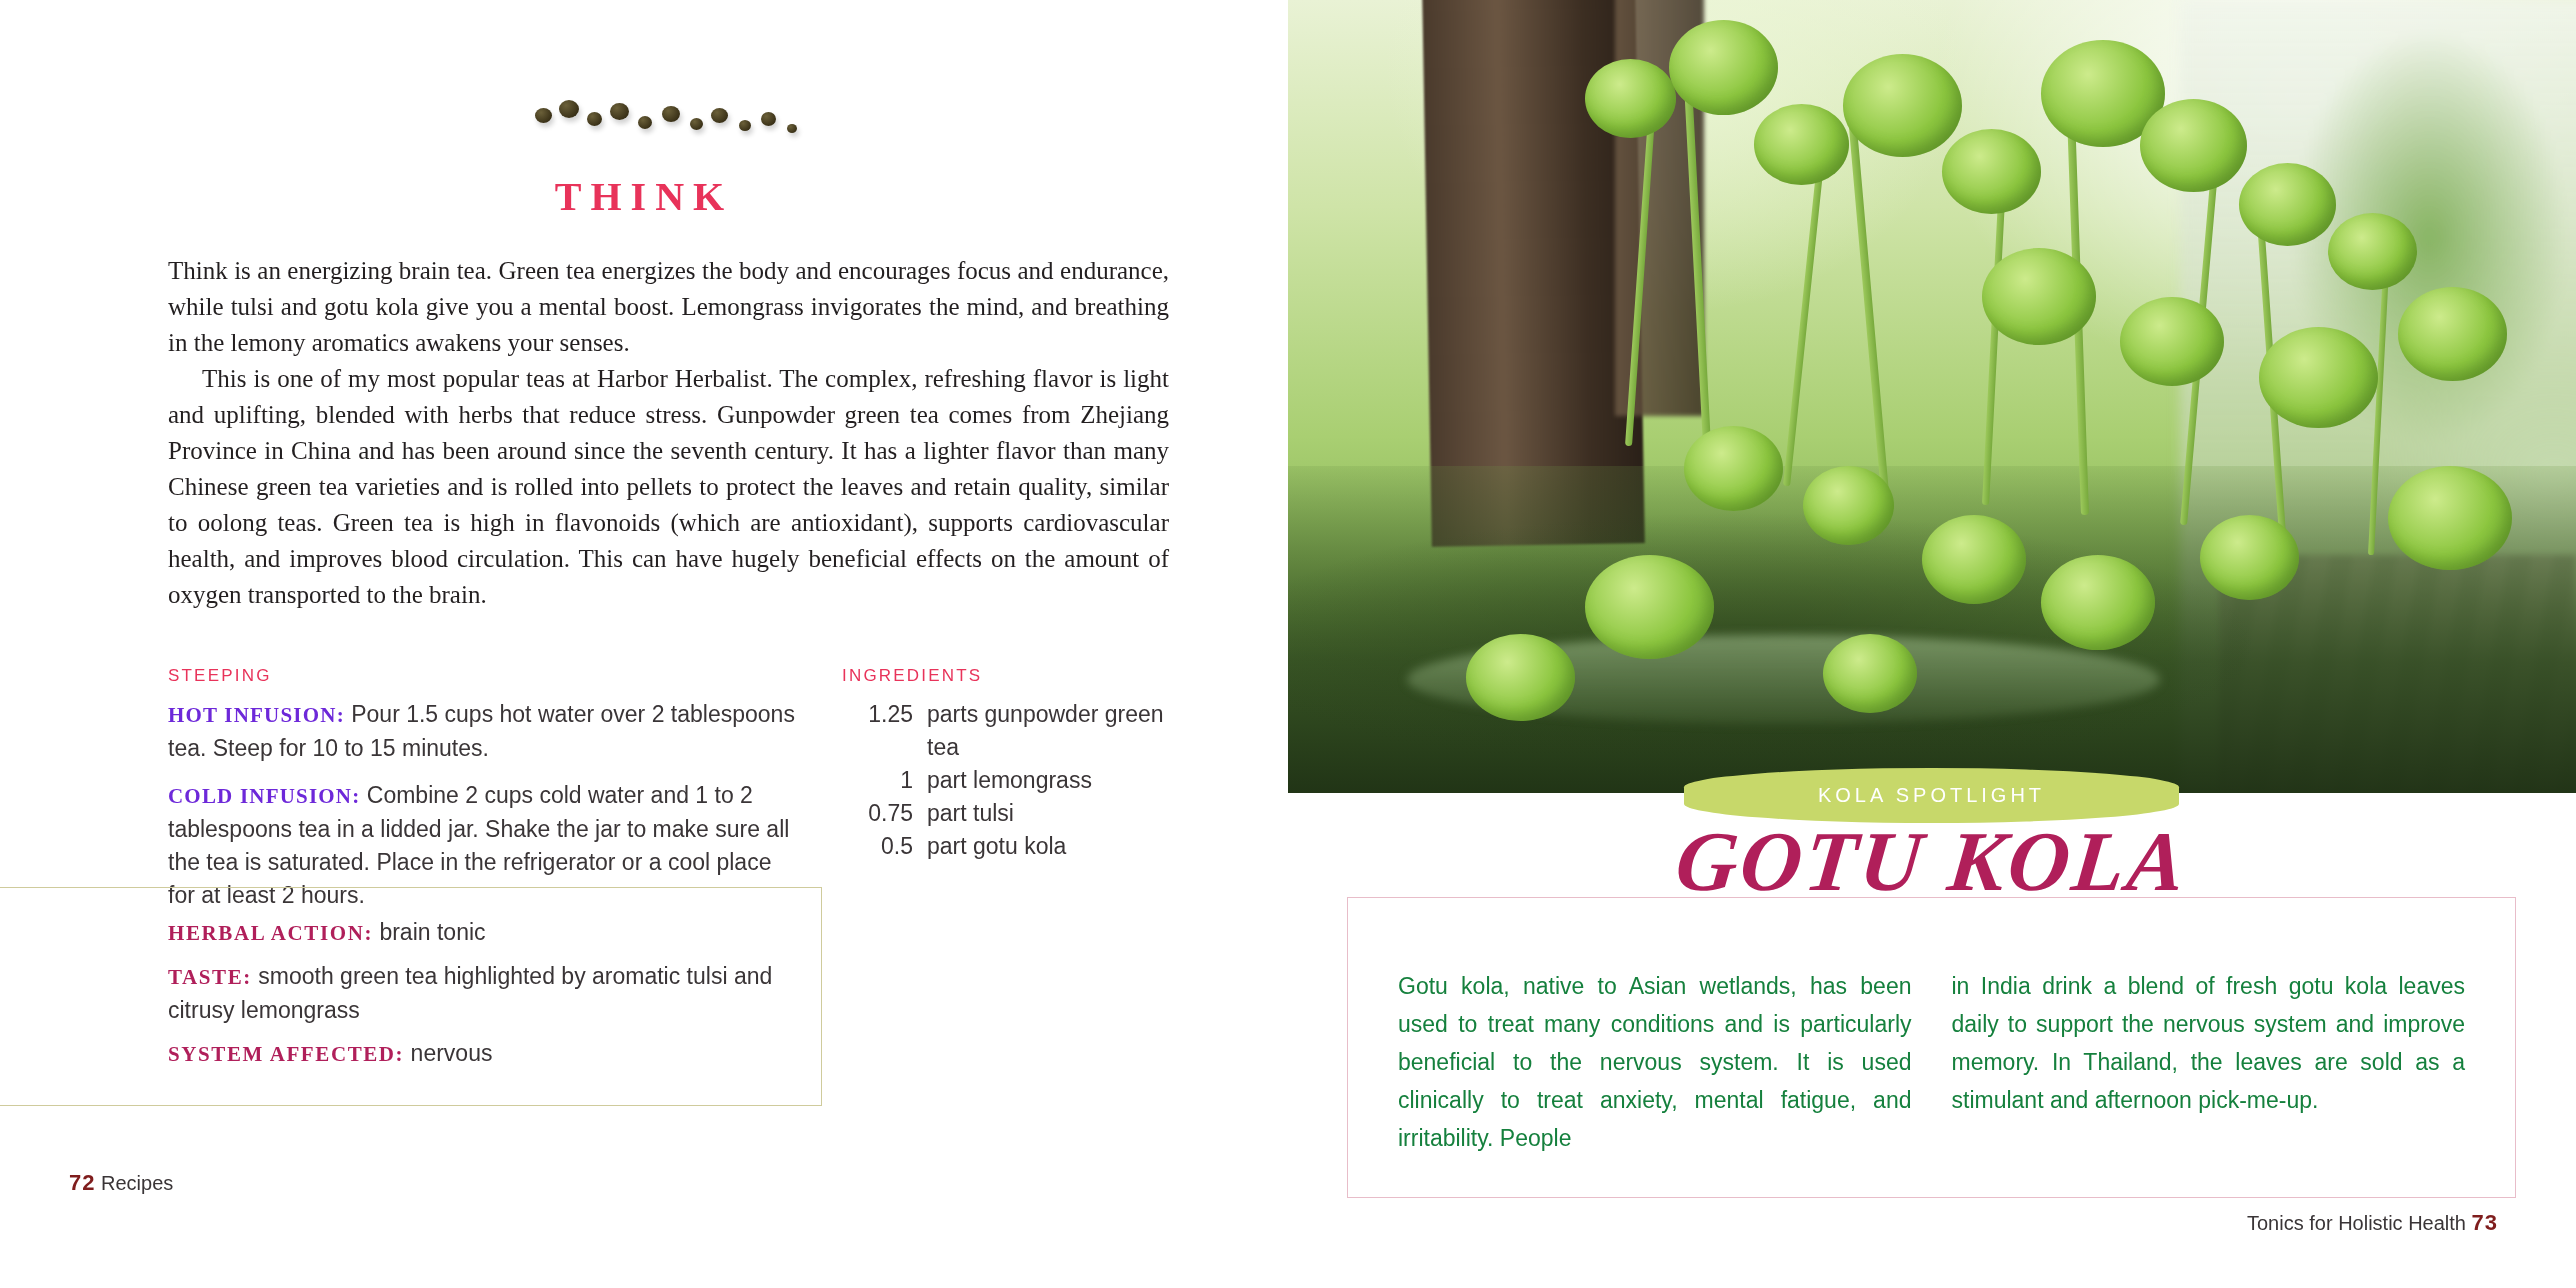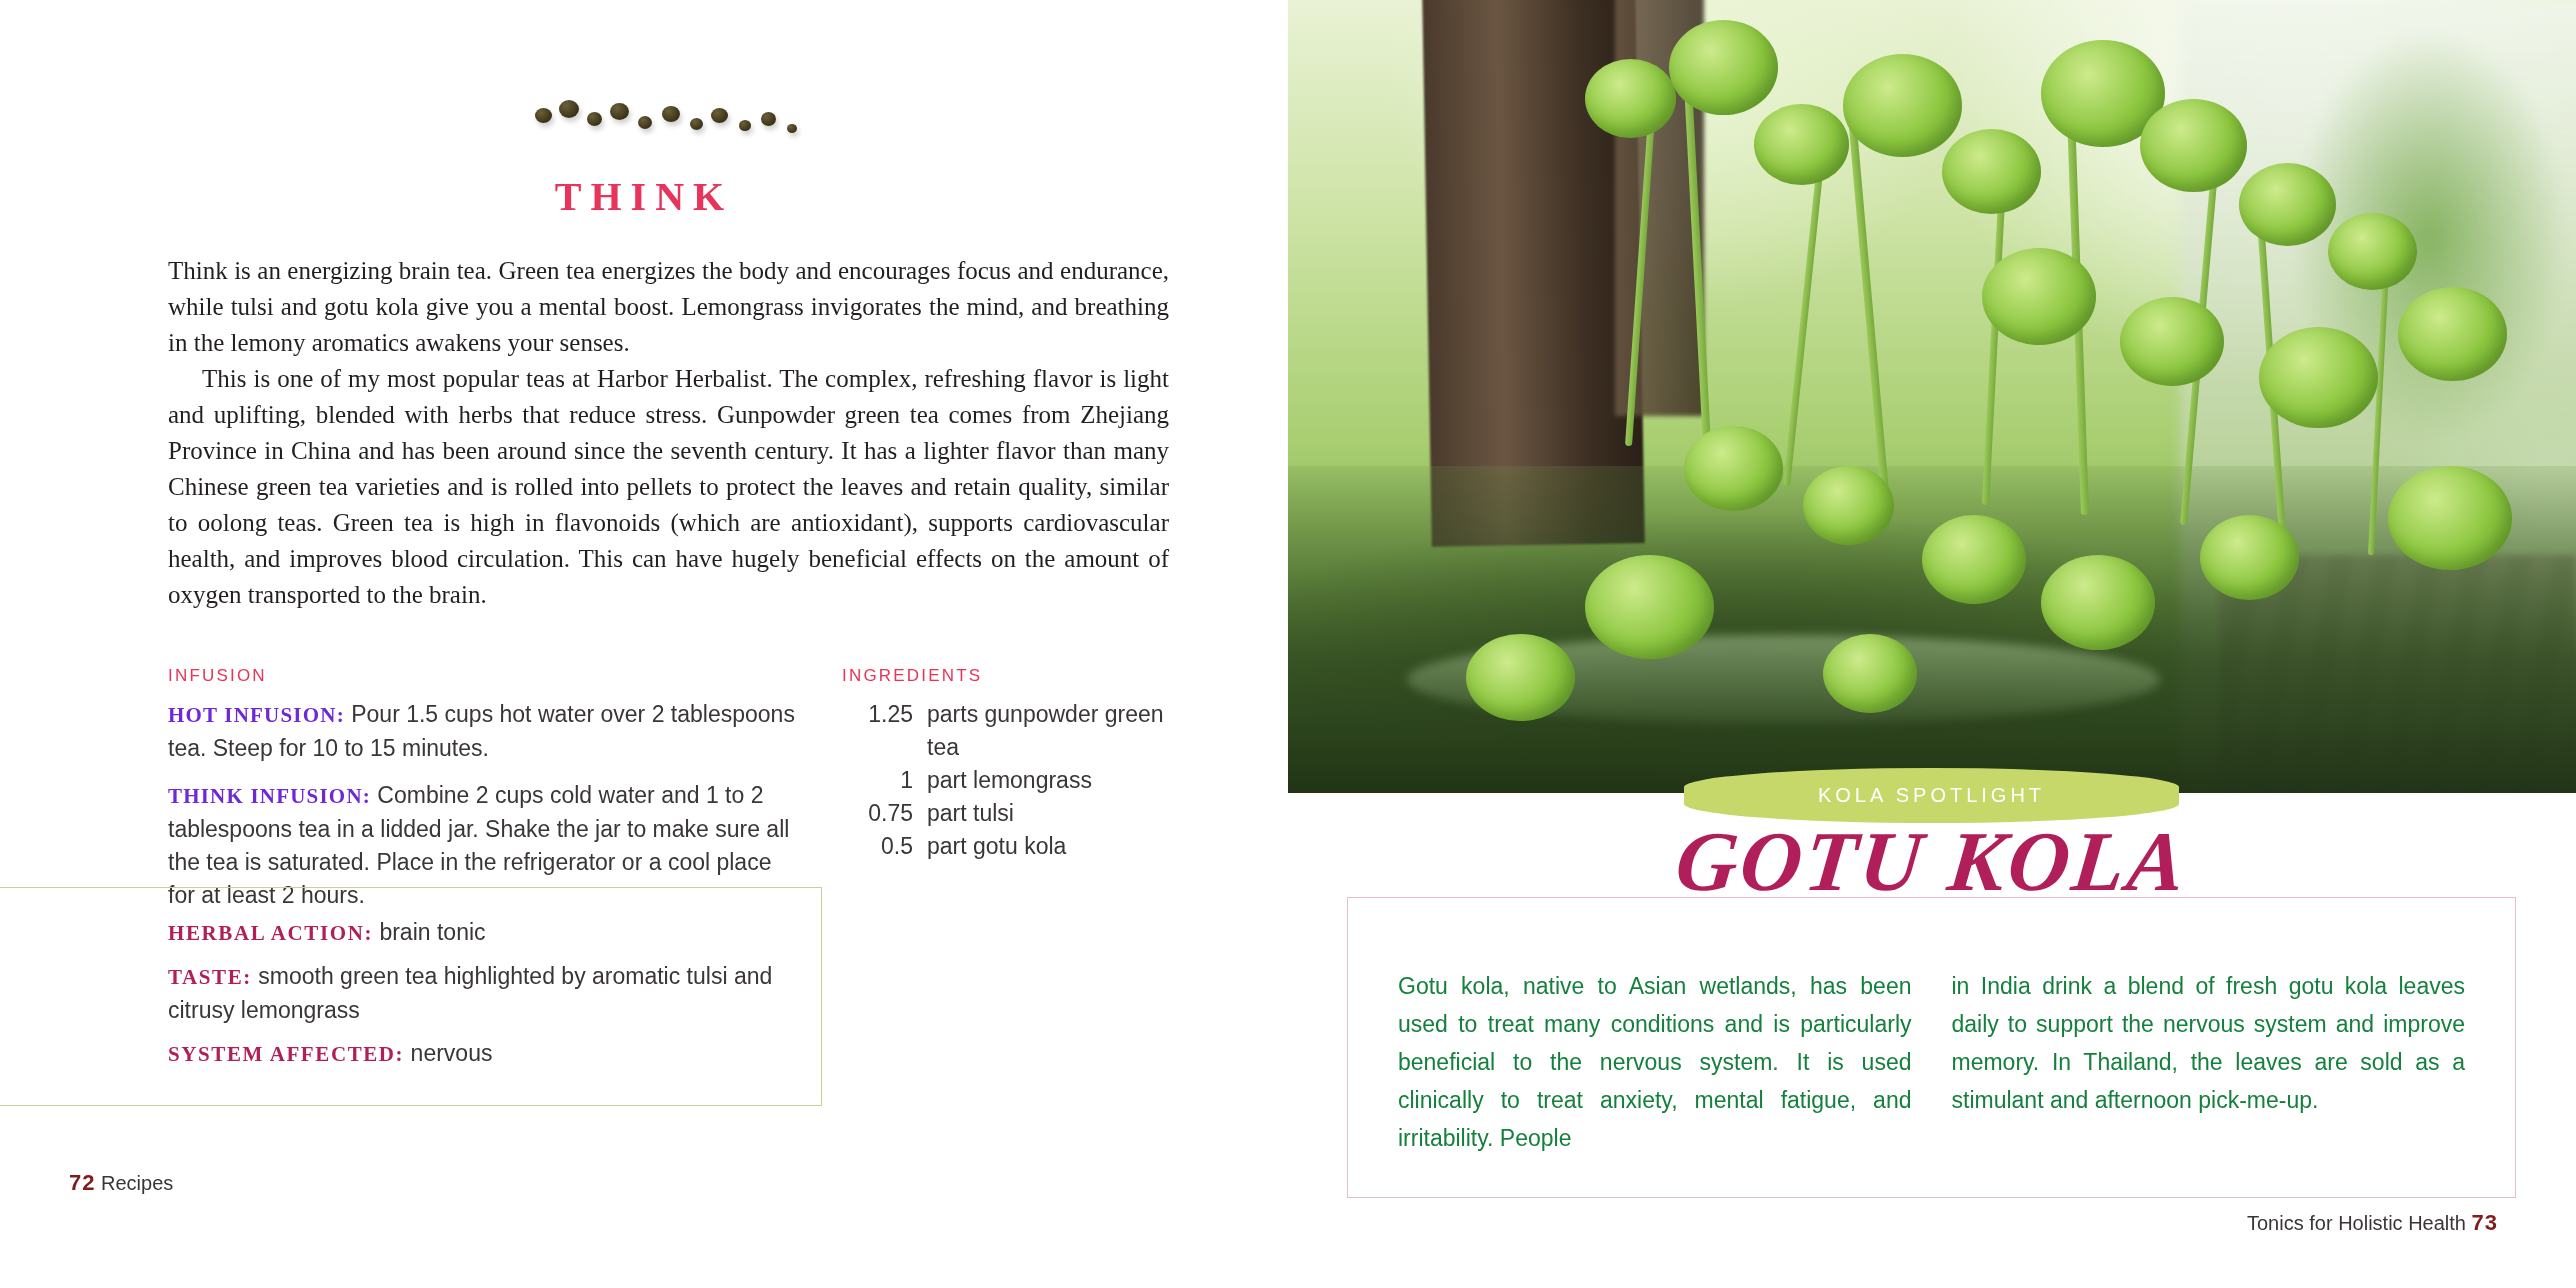--- a/index.html
+++ b/index.html
@@ -352,26 +352,26 @@
     </div>
 
     <div class="recipe-title">THINK</div>
 
     <div class="body-col">
       <p>Think is an energizing brain tea. Green tea energizes the body and encourages focus and endurance, while tulsi and gotu kola give you a mental boost. Lemongrass invigorates the mind, and breathing in the lemony aromatics awakens your senses.</p>
       <p class="indent">This is one of my most popular teas at Harbor Herbalist. The complex, refreshing flavor is light and uplifting, blended with herbs that reduce stress. Gunpowder green tea comes from Zhejiang Province in China and has been around since the seventh century. It has a lighter flavor than many Chinese green tea varieties and is rolled into pellets to protect the leaves and retain quality, similar to oolong teas. Green tea is high in flavonoids (which are antioxidant), supports cardiovascular health, and improves blood circulation. This can have hugely beneficial effects on the amount of oxygen transported to the brain.</p>
     </div>
 
     <div class="steeping-block">
-      <div class="sub-head">INFUSION</div>
+      <div class="sub-head">STEEPING</div>
       <p>
         <span class="lead">HOT INFUSION:</span><span> Pour 1.5 cups hot water over 2 tablespoons tea. Steep for 10 to 15 minutes.</span>
       </p>
       <p>
-        <span class="lead">THINK INFUSION:</span><span> Combine 2 cups cold water and 1 to 2 tablespoons tea in a lidded jar. Shake the jar to make sure all the tea is saturated. Place in the refrigerator or a cool place for at least 2 hours.</span>
+        <span class="lead">COLD INFUSION:</span><span> Combine 2 cups cold water and 1 to 2 tablespoons tea in a lidded jar. Shake the jar to make sure all the tea is saturated. Place in the refrigerator or a cool place for at least 2 hours.</span>
       </p>
     </div>
 
     <div class="ingredients-block">
       <div class="sub-head">INGREDIENTS</div>
       <div class="ing-row">
         <span class="ing-qty">1.25</span>
         <span>parts gunpowder green tea</span>
       </div>
       <div class="ing-row">

